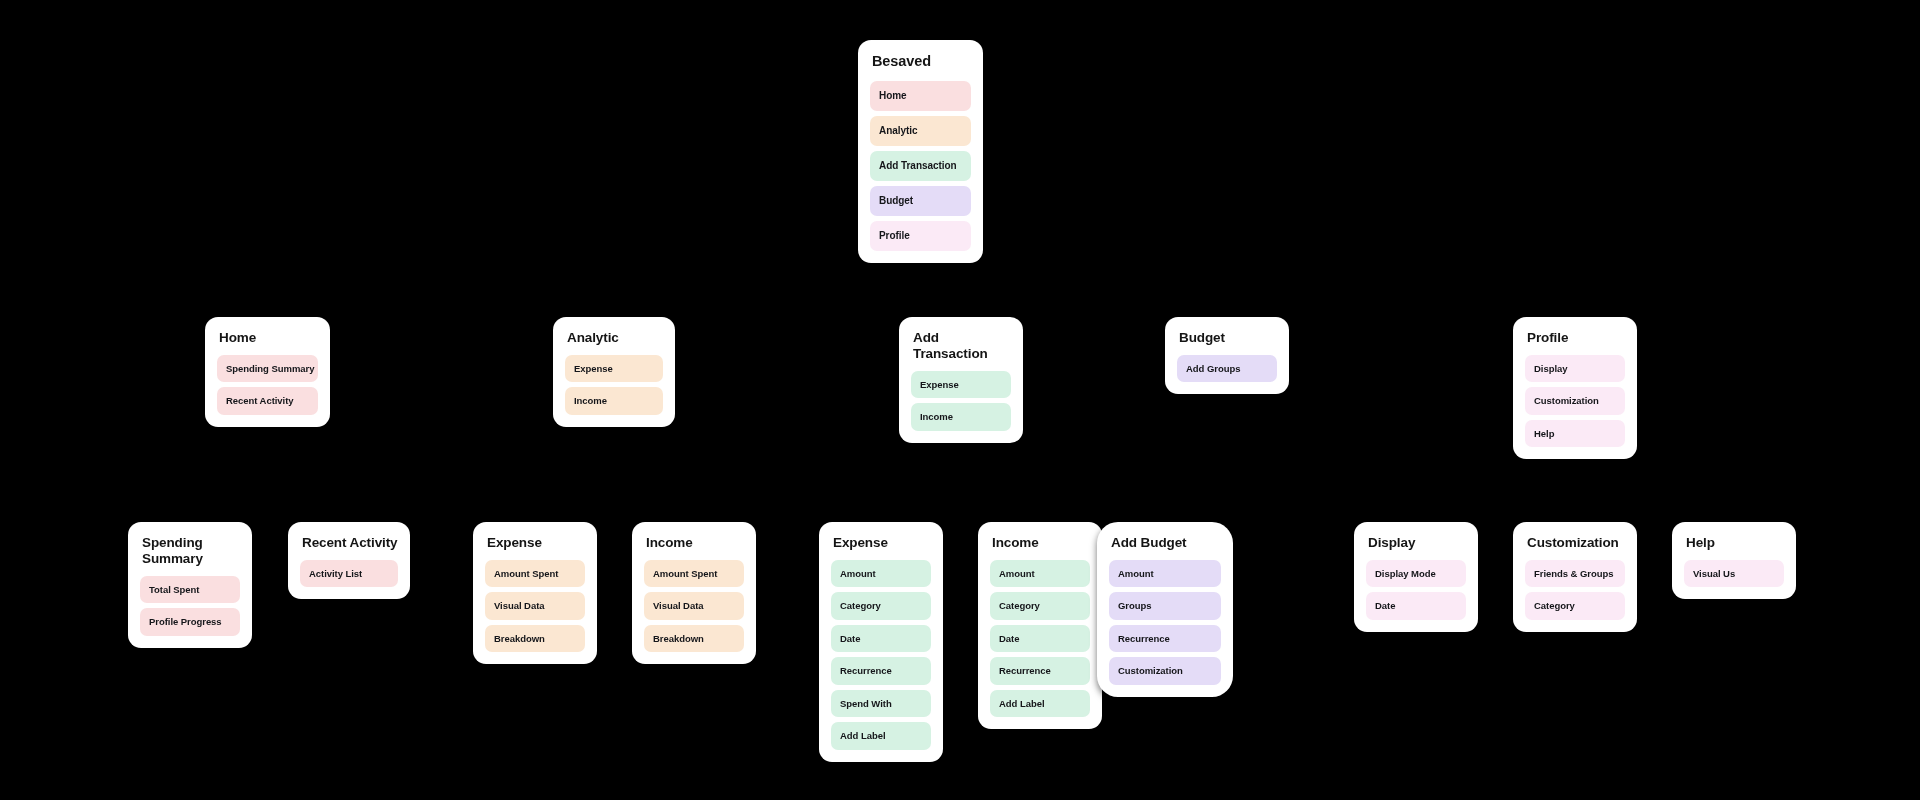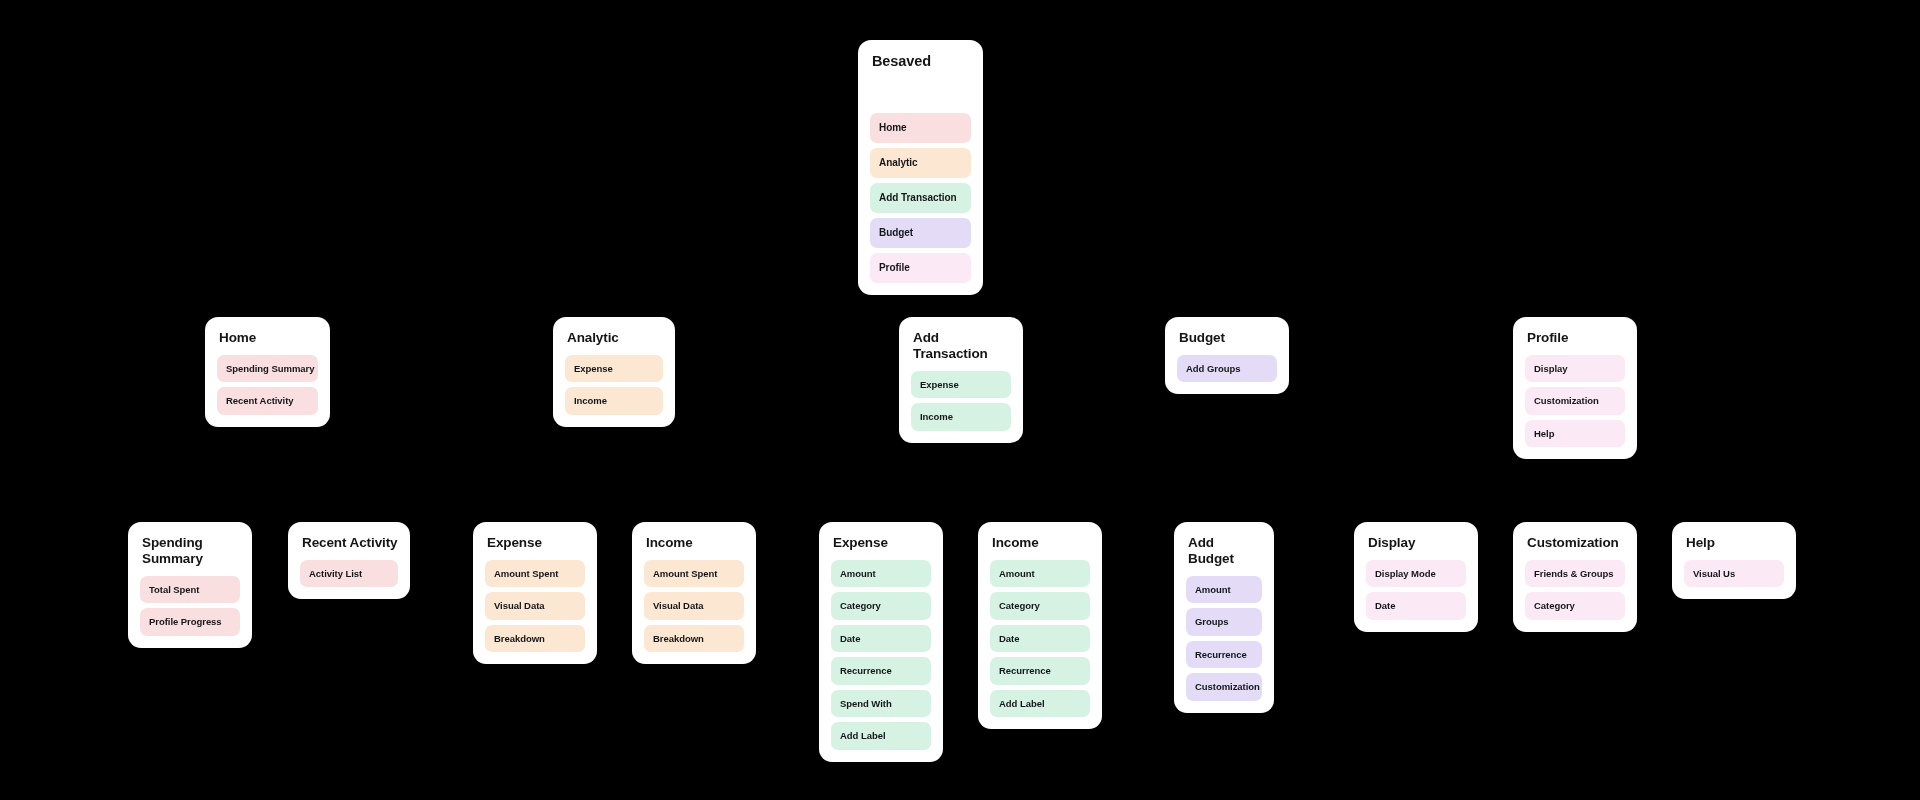--- a/index.html
+++ b/index.html
@@ -73,21 +73,21 @@
   .c-pink   { background: #fadfe0; }
   .c-orange { background: #fbe7d2; }
   .c-green  { background: #d6f2e3; }
   .c-purple { background: #e4dcf7; }
   .c-lpink  { background: #fbeaf6; }
 </style>
 </head>
 <body>
 
 <div id="canvas">
-    <div class="card root" style="left: 858px; top: 40px; width: 125px; gap: 32px;">
+    <div class="card root" style="left: 858px; top: 40px; width: 125px;">
       <div class="card-title">Besaved</div>
       <div class="node-list">
         <div class="node c-pink">Home</div>
         <div class="node c-orange">Analytic</div>
         <div class="node c-green">Add Transaction</div>
         <div class="node c-purple">Budget</div>
         <div class="node c-lpink">Profile</div>
       </div>
     </div>
     <div class="card level-2" style="left: 205px; top: 317px; width: 125px;">
@@ -168,21 +168,21 @@
     <div class="card level-3" style="left: 978px; top: 522px; width: 124px;">
       <div class="card-title">Income</div>
       <div class="node-list">
         <div class="node c-green">Amount</div>
         <div class="node c-green">Category</div>
         <div class="node c-green">Date</div>
         <div class="node c-green">Recurrence</div>
         <div class="node c-green">Add Label</div>
       </div>
     </div>
-    <div class="card level-3" style="left: 1174px; top: 522px; width: 100px;">
+    <div class="card level-3" style="left: 1097px; top: 522px; width: 136px; border-radius: 21px;">
       <div class="card-title">Add Budget</div>
       <div class="node-list">
         <div class="node c-purple">Amount</div>
         <div class="node c-purple">Groups</div>
         <div class="node c-purple">Recurrence</div>
         <div class="node c-purple">Customization</div>
       </div>
     </div>
     <div class="card level-3" style="left: 1354px; top: 522px; width: 124px;">
       <div class="card-title">Display</div>

